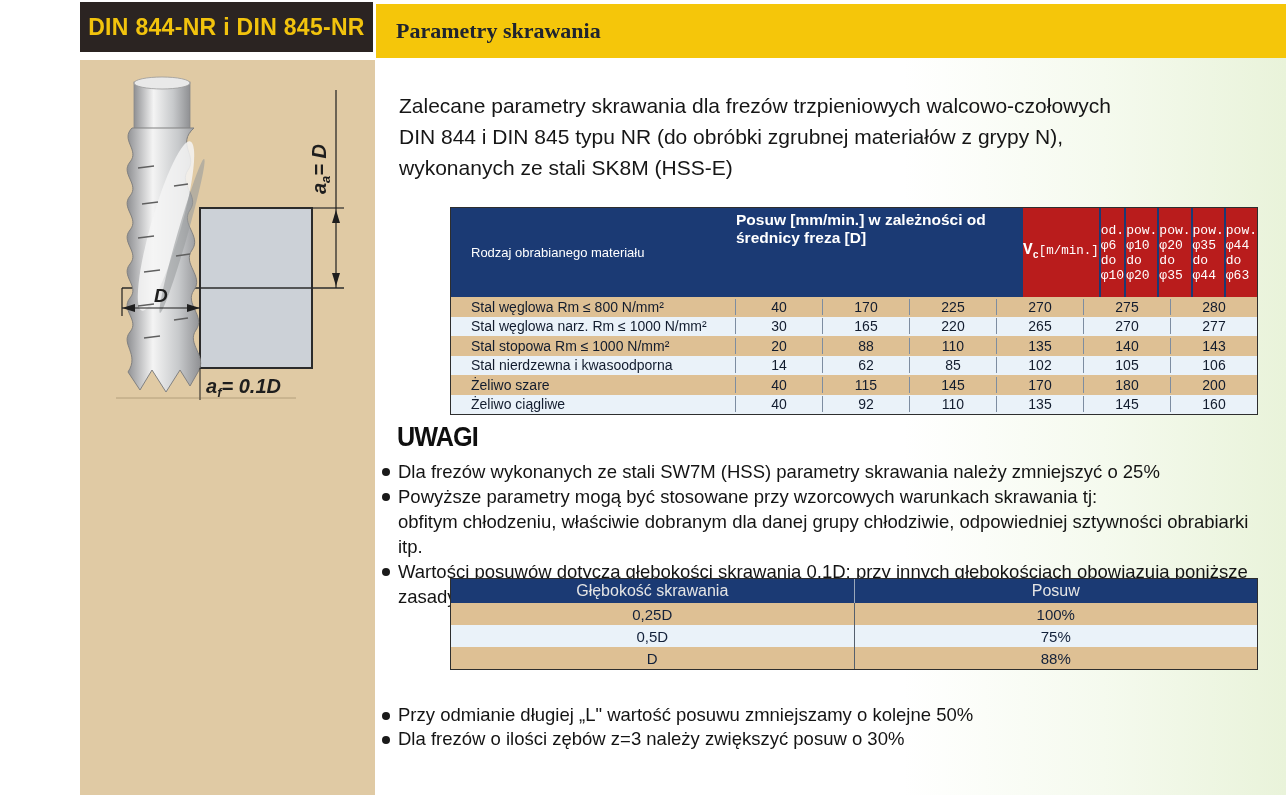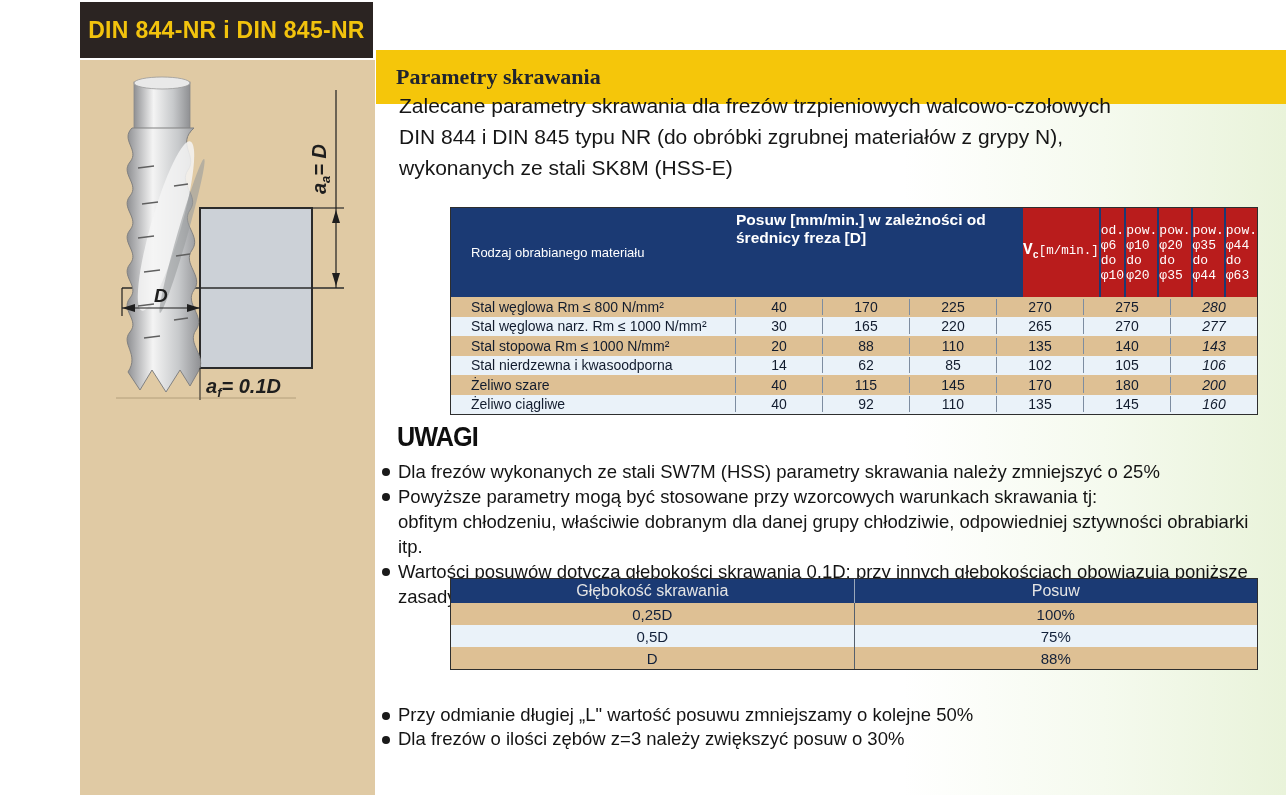--- a/index.html
+++ b/index.html
@@ -1,24 +1,24 @@
 <!DOCTYPE html>
 <html><head>
 <meta charset="utf-8">
 <style>
   html,body{margin:0;padding:0;background:#fff;}
   #page{position:relative;width:1286px;height:795px;background:#ffffff;overflow:hidden;
         font-family:"Liberation Sans",sans-serif;color:#191919;}
 
   
-  .title-box{position:absolute;left:80px;top:2px;width:293px;height:56px;background:#2b2422;
+  .title-box{position:absolute;left:80px;top:2px;width:293px;height:50px;background:#2b2422;
              display:flex;align-items:center;justify-content:center;}
   .title-box span{color:#f2c30d;font-size:23px;font-weight:bold;letter-spacing:.3px;}
   .title-bar{position:absolute;left:376px;top:4px;width:910px;height:54px;background:#f5c60a;
-             display:flex;align-items:center;box-sizing:border-box;padding-left:20px;margin-top:46px;}
+             display:flex;align-items:center;box-sizing:border-box;padding-left:20px;}
   .title-bar span{color:#20242f;font-family:"Liberation Serif",serif;font-weight:bold;font-size:22px;}
 
   
   .sidebar{position:absolute;left:80px;top:60px;width:295px;height:735px;background:#e0caa4;}
 
   
   .content-bg{position:absolute;left:375px;top:57px;width:911px;height:738px;
               background:linear-gradient(to right,#ffffff 0%,#ffffff 58%,#f5faee 80%,#e9f3da 100%);}
 
   
@@ -35,21 +35,21 @@
   .t1-redrow{flex:1;display:flex;background:#b91c1c;font-family:Liberation Mono, monospace;}
   .t1-redcell{flex:1;border-left:2px solid #1b3a74;display:flex;flex-direction:column;
               align-items:center;justify-content:center;color:#fff;font-size:13px;line-height:15px;}
   .vcv{font-weight:bold;font-size:16px;}
   .vcsub{font-weight:bold;font-size:10px;vertical-align:sub;}
   .vcunit{font-size:12.5px;}
   .t1-row{display:flex;height:19.5px;align-items:center;font-size:14px;color:#121c2e;}
   .t1-row .mat{width:285px;box-sizing:border-box;padding-left:20px;border-right:1px solid #7d8da1;
                white-space:nowrap;overflow:hidden;}
   .t1-row .num{flex:1;text-align:center;border-right:1px solid #7d8da1;}
-  .t1-row .num:last-child{border-right:none;font-style:italic;}
+  .t1-row .num:last-child{border-right:none;}
   .r-tan{background:#dec094;}
   .r-light{background:#eaf2f9;}
 
   
   .uwagi-h{position:absolute;left:397px;top:421px;font-size:28px;font-weight:bold;color:#0f0f0f;
            letter-spacing:-1px;transform:scaleX(.9);transform-origin:left;}
   .notes{position:absolute;left:382px;top:459px;width:890px;}
   .note{display:flex;align-items:flex-start;line-height:25px;font-size:18.5px;color:#141414;}
   .note .bullet{width:8px;height:8px;border-radius:50%;background:#1a1a1a;margin:9px 8px 0 0;flex:none;}
   .note.cont{padding-left:16px;}

